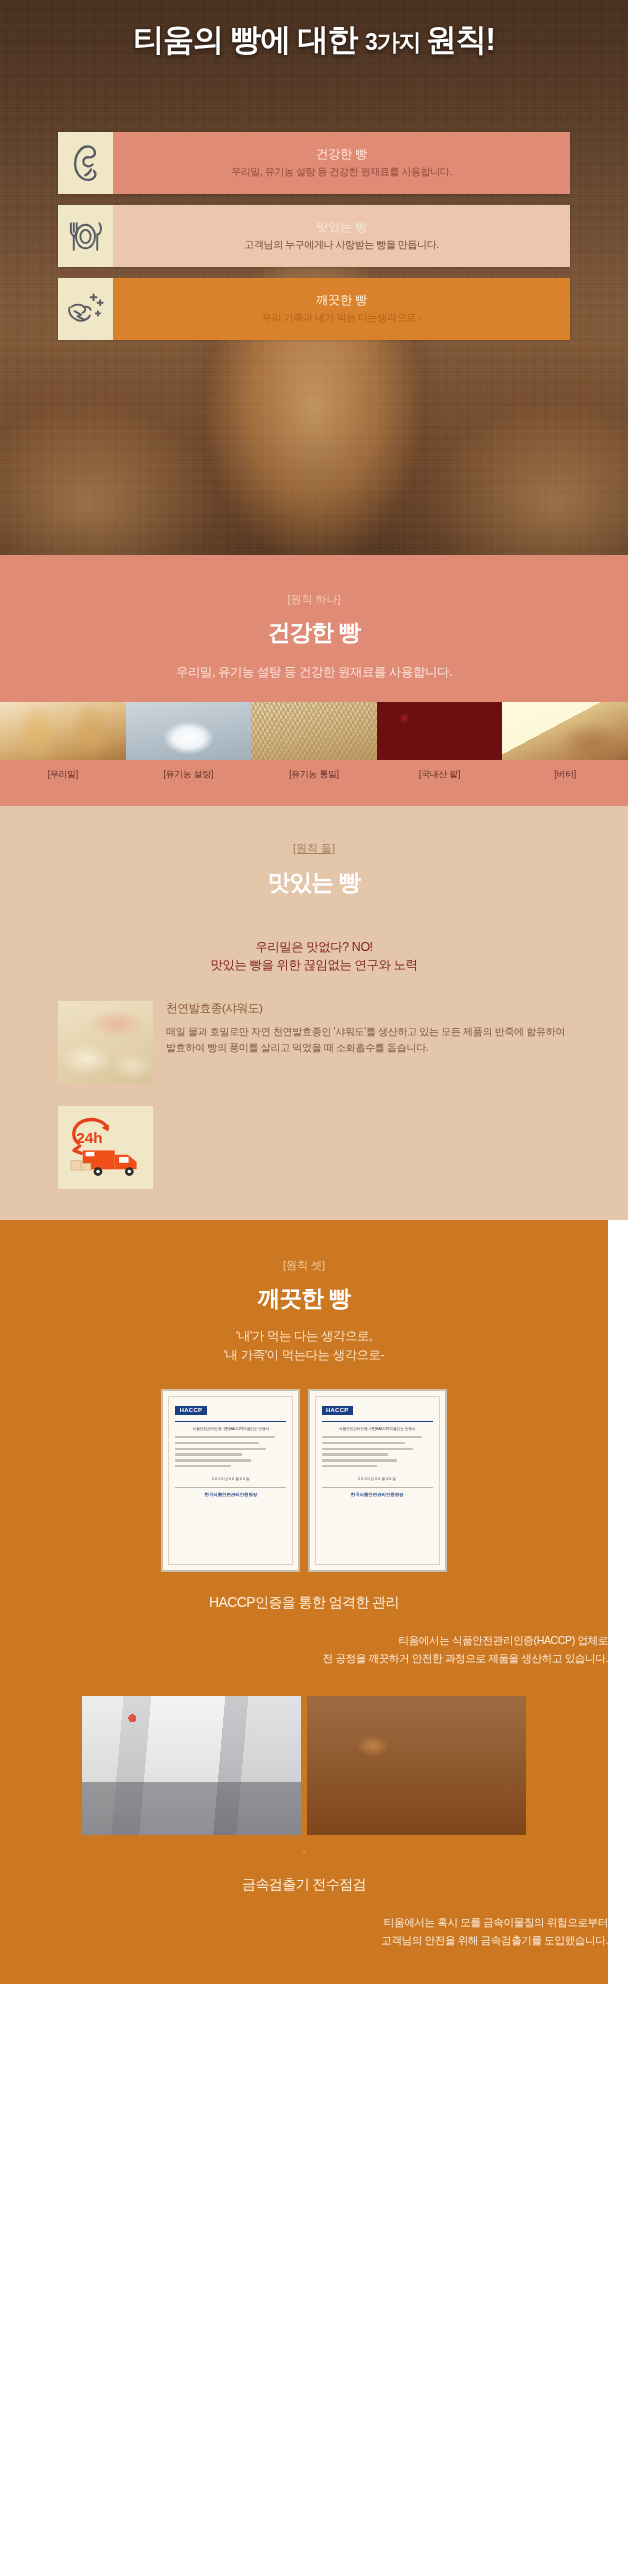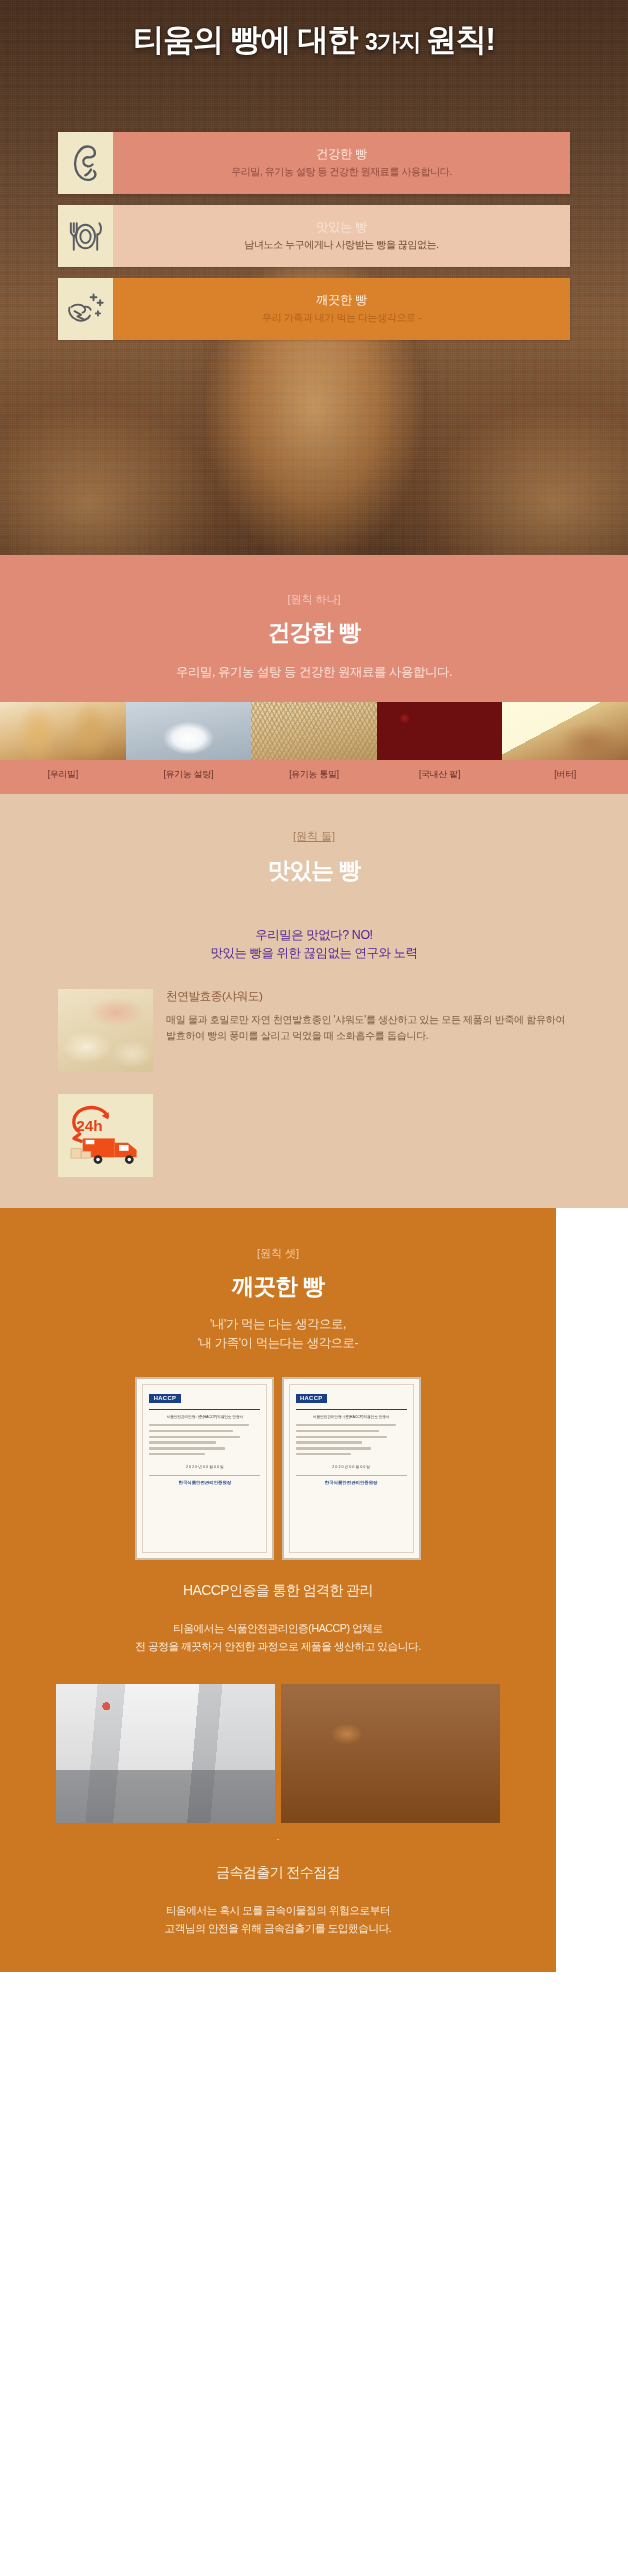--- a/index.html
+++ b/index.html
@@ -60,21 +60,21 @@
   .card-1 .card-t{ color:#ffe9dd; }
   .card-1 .card-d{ color:#8e4a3d; }
   .card-2 .card-body{ background:#ecc6ad; }
   .card-2 .card-t{ color:#f6e6d6; }
   .card-2 .card-d{ color:#6e4a33; }
   .card-3 .card-body{ background:#d9822b; }
   .card-3 .card-t{ color:#ffeedd; }
   .card-3 .card-d{ color:#b2601a; }
 
   
-  .sec1{ width:628px; background:#e08b76; padding:37px 0 0 0; position:relative; }
+  .sec1{ width:628px; background:#e08b76; padding:37px 0 12px 0; position:relative; }
   .kicker{ text-align:center; font-size:11px; letter-spacing:0px; margin-bottom:10.2px; }
   .sec1 .kicker{ color:#f5cbbd; }
   .sec-title{ text-align:center; font-size:22.7px; font-weight:bold; letter-spacing:-0.9px; }
   .sec1 .sec-title{ color:#ffffff; margin-bottom:14.6px; }
   .sec-sub{ text-align:center; font-size:12.4px; letter-spacing:-0.4px; line-height:1.5; }
   .sec1 .sec-sub{ color:#fde4da; padding-bottom:20.5px; }
 
   .ing-strip{ display:flex; width:628px; height:58px; }
   .ing-cell{ flex:1 1 0; position:relative; overflow:hidden; }
   .ing-wheat{ background:
@@ -101,37 +101,37 @@
       radial-gradient(ellipse 44px 29px at 70% 70%, rgba(163,104,58,.55), rgba(0,0,0,0) 70%),
       linear-gradient(160deg,#f4e8b8 0%,#ddc184 38%,#bb8c56 75%,#9a6a3c 100%); }
 
   .ing-labels{ display:flex; width:628px; background:#e08b76; padding:9.5px 0 13px 0; }
   .ing-label{ flex:1 1 0; text-align:center; font-size:8.8px; color:#5d2e26; letter-spacing:-0.2px; }
 
   
   .sec2{ width:628px; background:#e4c6ab; padding:35px 0 31px 0; }
   .sec2 .kicker{ color:#a5805f;text-decoration:underline; }
   .sec2 .sec-title{ color:#ffffff; margin-bottom:13px; }
-  .sec2 .sec-sub{ color:#4c1d95; padding-bottom:26px;margin-top:40px; }
+  .sec2 .sec-sub{ color:#7f1d1d; padding-bottom:26px;margin-top:40px; }
 
   .feat{ display:flex; width:512px; margin:0 auto 22px auto; align-items:flex-start; }
   .feat:last-child{ margin-bottom:0; }
   .feat-thumb{ width:95px; flex:0 0 95px; height:83px; overflow:hidden; position:relative; }
   .thumb-dough{ background:
       radial-gradient(ellipse 40px 20.5px at 62% 28%, rgba(233,182,156,.95), rgba(0,0,0,0) 72%),
       radial-gradient(ellipse 35px 22px at 30% 70%, rgba(247,238,214,.95), rgba(0,0,0,0) 72%),
       radial-gradient(ellipse 29px 19px at 78% 78%, rgba(239,227,198,.9), rgba(0,0,0,0) 72%),
       linear-gradient(160deg,#efe3c6 0%,#e6d6b2 45%,#d9c49b 100%); }
   .thumb-truck{ background:#efe7c6; display:flex; align-items:center; justify-content:center; }
   .feat-text{ flex:1; padding-left:13px; }
   .feat-h{ font-size:11.7px; font-weight:normal; color:#8a5a3a; letter-spacing:-0.5px; margin-bottom:8px; }
   .feat-p{ font-size:10px; color:#7a5a40; letter-spacing:-0.3px; line-height:1.62; }
 
   
-  .sec3{ width:556px; background:#cc7722; padding:38px 0 35px 0; }
+  .sec3{ width:608px; background:#cc7722; padding:38px 0 35px 0; }
   .sec3 .kicker{ color:#f0cda3; }
   .sec3 .sec-title{ color:#ffffff; margin-bottom:13px; }
   .sec3 .sec-sub{ color:#fae2c6; line-height:1.55; }
 
   .certs{ display:flex; justify-content:center; gap:7.3px; margin:23.4px auto 0 auto; width:292px; }
   .cert{
     width:139px; height:183px; background:#fbf7f1; border:2.2px solid #cdbfae;
     padding:5.1px; position:relative;
   }
   .cert-inner{ width:100%; height:100%; border:0.7px solid #ded3c3; padding:4.4px 5.8px; position:relative; }
@@ -141,21 +141,21 @@
   }
   .cert-hr{ height:0.7px; background:#1b3f86; margin:2.9px 0 4.4px 0; }
   .cert-title{ font-size:3.7px; color:#333; text-align:center; margin-bottom:4.4px; letter-spacing:-0.1px; }
   .cert-row{ height:2.2px; background:#c9c0b4; margin-bottom:3.7px; border-radius:0.7px; }
   .cert-row.w90{ width:90%; } .cert-row.w75{ width:75%; } .cert-row.w60{ width:60%; }
   .cert-row.w82{ width:82%; } .cert-row.w68{ width:68%; } .cert-row.w50{ width:50%; }
   .cert-date{ font-size:3.7px; color:#444; text-align:center; margin-top:8.8px; }
   .cert-seal{ font-size:4.4px; color:#1b3f86; text-align:center; font-weight:bold; margin-top:5.8px; border-top:0.7px solid #bfb4a4; padding-top:3.7px; }
 
   .sec3-h2{ text-align:center; font-size:14px; color:#fff1de; letter-spacing:-0.6px; margin:22px 0 20.5px 0; }
-  .sec3-p{ text-align:center; font-size:10.6px; color:#fdeedd; letter-spacing:-0.4px; line-height:1.65; }
+  .sec3-p{ text-align:right; font-size:10.6px; color:#fdeedd; letter-spacing:-0.4px; line-height:1.65; }
 
   .photos{ display:flex; justify-content:center; gap:5.8px; margin:29px auto 0 auto; width:453px; }
   .photo{ width:219px; height:139px; overflow:hidden; position:relative; }
   .photo-detector{ background:
       linear-gradient(180deg, rgba(255,255,255,0) 0 62%, rgba(90,92,96,.55) 62% 100%),
       radial-gradient(circle 6.6px at 23% 16%, #e23b2a 0 60%, rgba(0,0,0,0) 62%),
       linear-gradient(95deg,#e9e9ea 0 18%, #cfd0d2 18% 30%, #f1f1f2 30% 62%, #bfc0c3 62% 72%, #dcdddf 72% 100%),
       #d8d9db; }
   .photo-bread{ background:
       radial-gradient(ellipse 19px 12.4px at 30% 36%, #c27a33, #8c4f1d 85%),
@@ -203,21 +203,21 @@
             <ellipse cx="28" cy="28" rx="13" ry="16"></ellipse>
             <ellipse cx="28" cy="28" rx="7" ry="9"></ellipse>
             <path d="M8 10 L8 22 M12 10 L12 22 M16 10 L16 22"></path>
             <path d="M8 22 C8 25, 12 26, 12 29 L12 46"></path>
             <path d="M16 22 C16 25, 12 26, 12 29"></path>
             <path d="M47 10 C50 14, 50 22, 46 25 L44 25 L44 46"></path>
           </svg>
         </div>
         <div class="card-body">
           <div class="card-t">맛있는 빵</div>
-          <div class="card-d">남녀노소 누구에게나 사랑받는 빵을 끊임없는.</div>
+          <div class="card-d">고객님의 누구에게나 사랑받는 빵을 만듭니다.</div>
         </div>
       </div>
 
       <div class="card card-3">
         <div class="card-icon">
           <svg width="41" height="38" viewBox="0 0 56 52" fill="none" stroke="#585b63" stroke-width="2.6" stroke-linecap="round" stroke-linejoin="round">
             <path d="M6 24 C4 30, 8 38, 16 41 C24 44, 32 40, 34 35"></path>
             <path d="M9 23 C14 19, 22 19, 26 23 C29 26, 28 30, 24 31"></path>
             <path d="M13 29 L22 34 L17 36 L27 41"></path>
             <path d="M26 23 C30 22, 34 24, 35 27"></path>

